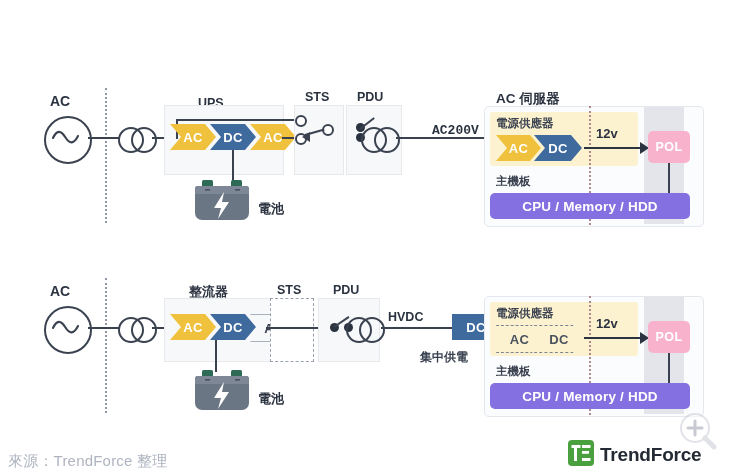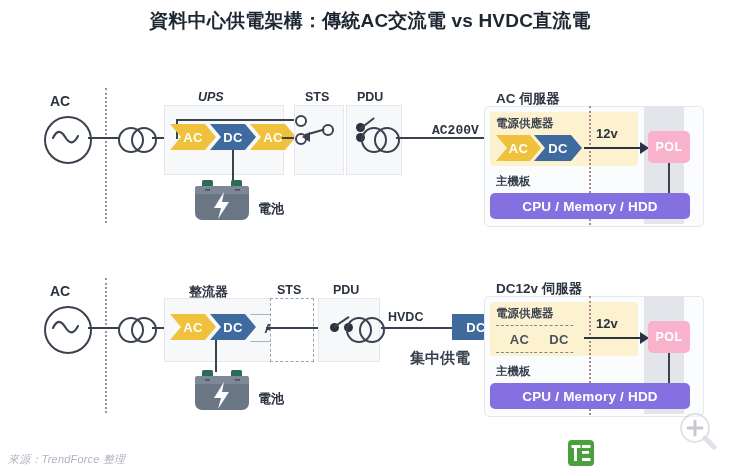--- a/index.html
+++ b/index.html
@@ -87,53 +87,52 @@
   .dot-fill{position:absolute;width:9px;height:9px;background:#2b3340;border-radius:50%;}
   .sw-arm{position:absolute;height:2px;background:#3a4250;transform-origin:left center;}
 
   
   .arrow-head{position:absolute;width:0;height:0;border-top:6px solid transparent;border-bottom:6px solid transparent;border-left:9px solid #2b3340;}
   .arrow-head-l{position:absolute;width:0;height:0;border-top:5px solid transparent;border-bottom:5px solid transparent;border-right:8px solid #3a4250;}
 
   
   .source{
     position:absolute;left:8px;top:452px;
-    font-size:11px;color:#aeb4c0;letter-spacing:.2px;font-style:italic;
+    font-size:15px;color:#aeb4c0;letter-spacing:.2px;
   }
   .logo{position:absolute;left:568px;top:440px;display:flex;align-items:center;gap:6px;}
   .logo-word{font-size:19px;font-weight:bold;color:#232a34;letter-spacing:-.2px;}
   .magnifier{position:absolute;left:676px;top:410px;opacity:.55;}
 </style>
 </head>
 <body>
 
 <div class="page">
 
-  <div class="title">資料中心供電架構：傳統AC交流電 vs HVDC直流電</div>
 
 
   <div class="lbl" style="left:50px;top:93px;font-size:14px;">AC</div>
   <div class="gen" style="left:44px;top:116px;">
     <svg width="39" height="39" viewBox="0 0 39 39" aria-hidden="true">
       <path d="M7 20 Q12.5 8 19.5 19.5 Q26 30 32 18" fill="none" stroke="#3a4250" stroke-width="2.1" stroke-linecap="round"></path>
     </svg>
   </div>
 
   <div class="vline-dot" style="left:105px;top:88px;height:135px;"></div>
 
   <div class="wire" style="left:88px;top:137px;width:32px;"></div>
 
   <div class="xfmr" style="left:118px;top:127px;width:38px;height:22px;">
     <div class="c" style="left:0;top:0;"></div>
     <div class="c" style="left:13px;top:0;"></div>
   </div>
 
   <div class="wire" style="left:152px;top:137px;width:24px;"></div>
 
-  <div class="lbl" style="left:198px;top:90px;font-style:italic;">UPS</div>
+  <div class="lbl" style="left:198px;top:96px;">UPS</div>
   <div class="panel" style="left:164px;top:105px;width:118px;height:68px;"></div>
 
   <div class="wire" style="left:176px;top:119px;width:106px;"></div>
   <div class="wire-v" style="left:176px;top:119px;height:20px;"></div>
 
   <div class="chev ac cv-right" style="left:170px;top:124px;width:46px;">
     <span>AC</span>
   </div>
   <div class="chev dc cv-right" style="left:210px;top:124px;width:46px;">
     <span>DC</span>
@@ -274,25 +273,24 @@
     <div class="c" style="left:0;top:0;"></div>
     <div class="c" style="left:13px;top:0;"></div>
   </div>
 
   <div class="wire" style="left:381px;top:327px;width:74px;"></div>
   <div class="lbl" style="left:388px;top:310px;font-size:12.5px;">HVDC</div>
 
   <div class="chev dc cv-right-flat" style="left:452px;top:314px;width:48px;">
     <span>DC</span>
   </div>
-  <div class="lbl-sm" style="left:410px;top:349px;font-size:15px;">集中供電</div>
+  <div class="lbl-sm" style="left:420px;top:349px;font-size:12px;">集中供電</div>
   <div class="wire" style="left:498px;top:327px;width:28px;"></div>
 
   <div class="server" style="left:484px;top:296px;width:218px;height:119px;"></div>
-  <div class="lbl" style="left:496px;top:280px;font-size:13.5px;">DC12v 伺服器</div>
 
   <div class="polcol" style="left:644px;top:297px;width:40px;height:117px;"></div>
 
   <div class="psu" style="left:490px;top:302px;width:148px;height:54px;"></div>
   <div class="lbl-sm" style="left:496px;top:306px;font-size:11.5px;">電源供應器</div>
 
   <div class="chev ghost cv-right" style="left:496px;top:325px;width:45px;">
     <span>AC</span>
   </div>
   <div class="chev ghost cv-right" style="left:534px;top:325px;width:48px;">
@@ -329,15 +327,16 @@
     <span>
       <svg width="26" height="26" viewBox="0 0 26 26" aria-hidden="true">
         <rect x="0" y="0" width="26" height="26" rx="4" fill="#4aa03f"></rect>
         <rect x="3.5" y="5" width="9" height="3" fill="#ffffff"></rect>
         <rect x="6" y="5" width="3" height="16" fill="#ffffff"></rect>
         <rect x="14" y="5" width="8.5" height="3" fill="#ffffff"></rect>
         <rect x="14" y="11" width="7" height="2.8" fill="#ffffff"></rect>
         <rect x="14" y="18" width="8.5" height="3" fill="#ffffff"></rect>
       </svg>
     </span>
+    <span class="logo-word">TrendForce</span>
   </div>
 
 </div>
 
 </body></html>

